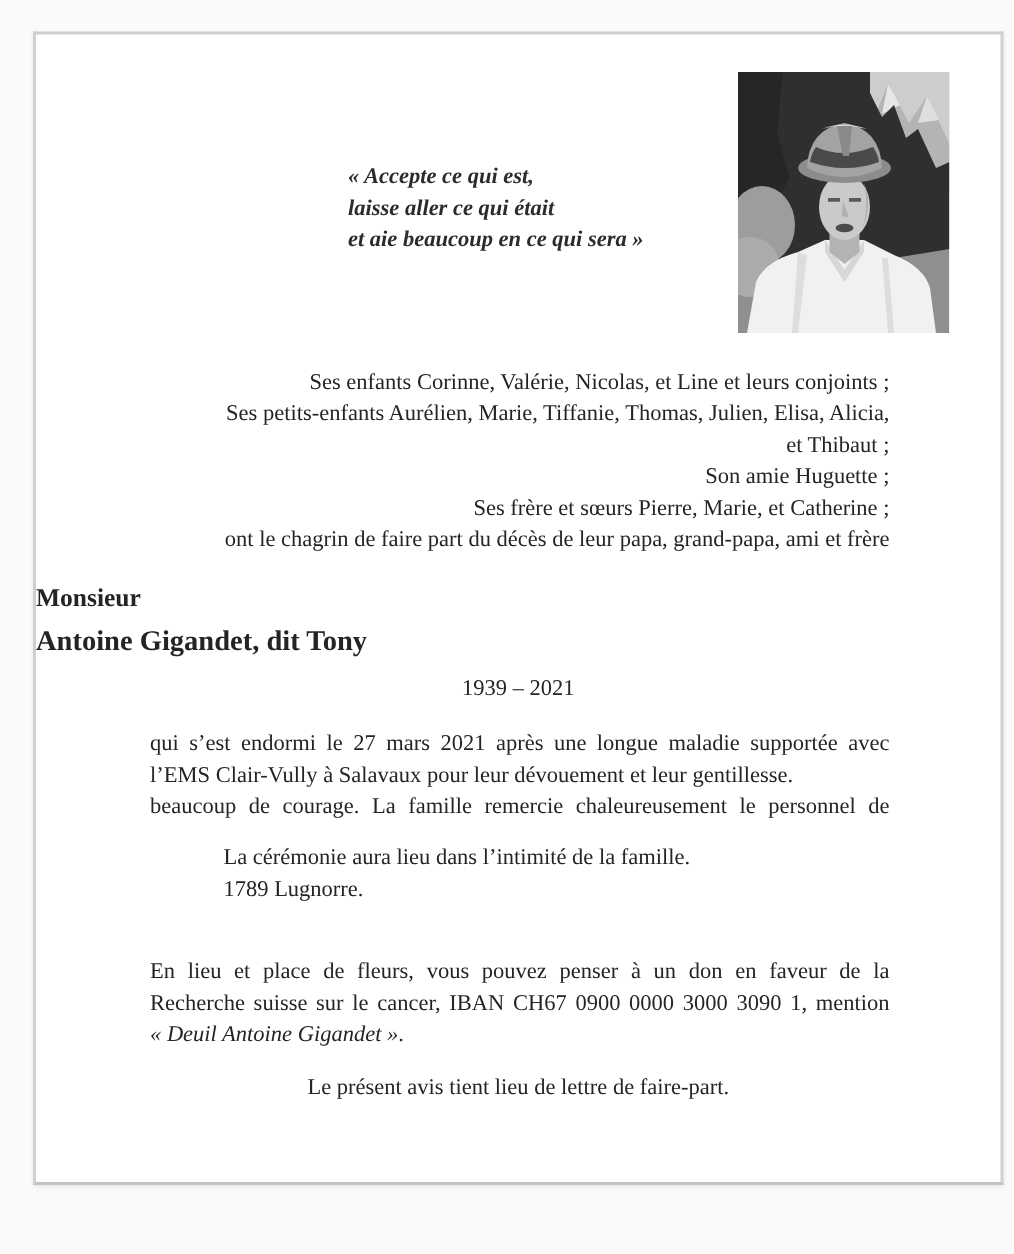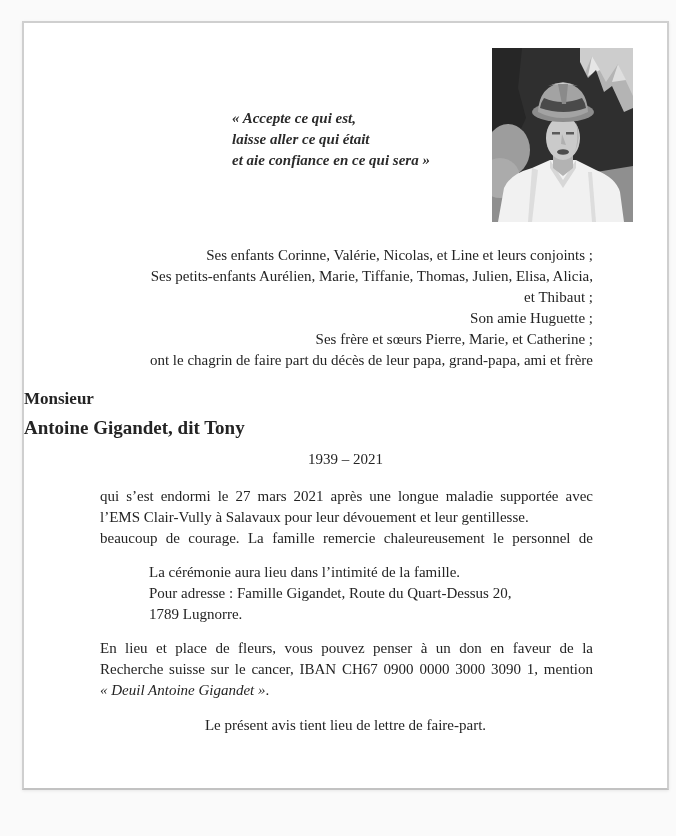--- a/index.html
+++ b/index.html
@@ -82,21 +82,21 @@
 </style>
 </head>
 <body>
 
 <div class="canvas">
   <div class="page">
 
     <div class="block quote">
       <span class="line">« Accepte ce qui est,</span>
       <span class="line">laisse aller ce qui était</span>
-      <span class="line">et aie confiance en ce qui sera »</span>
+      <span class="line">et aie beaucoup en ce qui sera »</span>
     </div>
 
     <div class="photo">
       <svg width="141" height="174" viewBox="0 0 141 174" xmlns="http://www.w3.org/2000/svg">
 
         <rect x="0" y="0" width="141" height="174" fill="#8f8f8f"></rect>
 
         <rect x="78" y="0" width="63" height="80" fill="#cdcdcd"></rect>
         <polygon points="78,62 100,8 114,34 126,16 141,48 141,80 78,80" fill="#b4b4b4"></polygon>
         <polygon points="100,8 108,22 96,28" fill="#e6e6e6"></polygon>
@@ -145,21 +145,20 @@
     <div class="block years">1939 – 2021</div>
 
     <div class="block illness">
       <span class="line just">qui s’est endormi le 27 mars 2021 après une longue maladie supportée avec</span>
       <span class="line">l’EMS Clair-Vully à Salavaux pour leur dévouement et leur gentillesse.</span>
       <span class="line just">beaucoup de courage. La famille remercie chaleureusement le personnel de</span>
     </div>
 
     <div class="block ceremony">
       <span class="line">La cérémonie aura lieu dans l’intimité de la famille.</span>
-      <span class="line">Pour adresse : Famille Gigandet, Route du Quart-Dessus 20,</span>
       <span class="line">1789 Lugnorre.</span>
     </div>
 
     <div class="block donation">
       <span class="line just">En lieu et place de fleurs, vous pouvez penser à un don en faveur de la</span>
       <span class="line just">Recherche suisse sur le cancer, IBAN CH67 0900 0000 3000 3090 1, mention</span>
       <span class="line"><span class="italic">« Deuil Antoine Gigandet »</span><span>.</span></span>
     </div>
 
     <div class="block closing">Le présent avis tient lieu de lettre de faire-part.</div>

